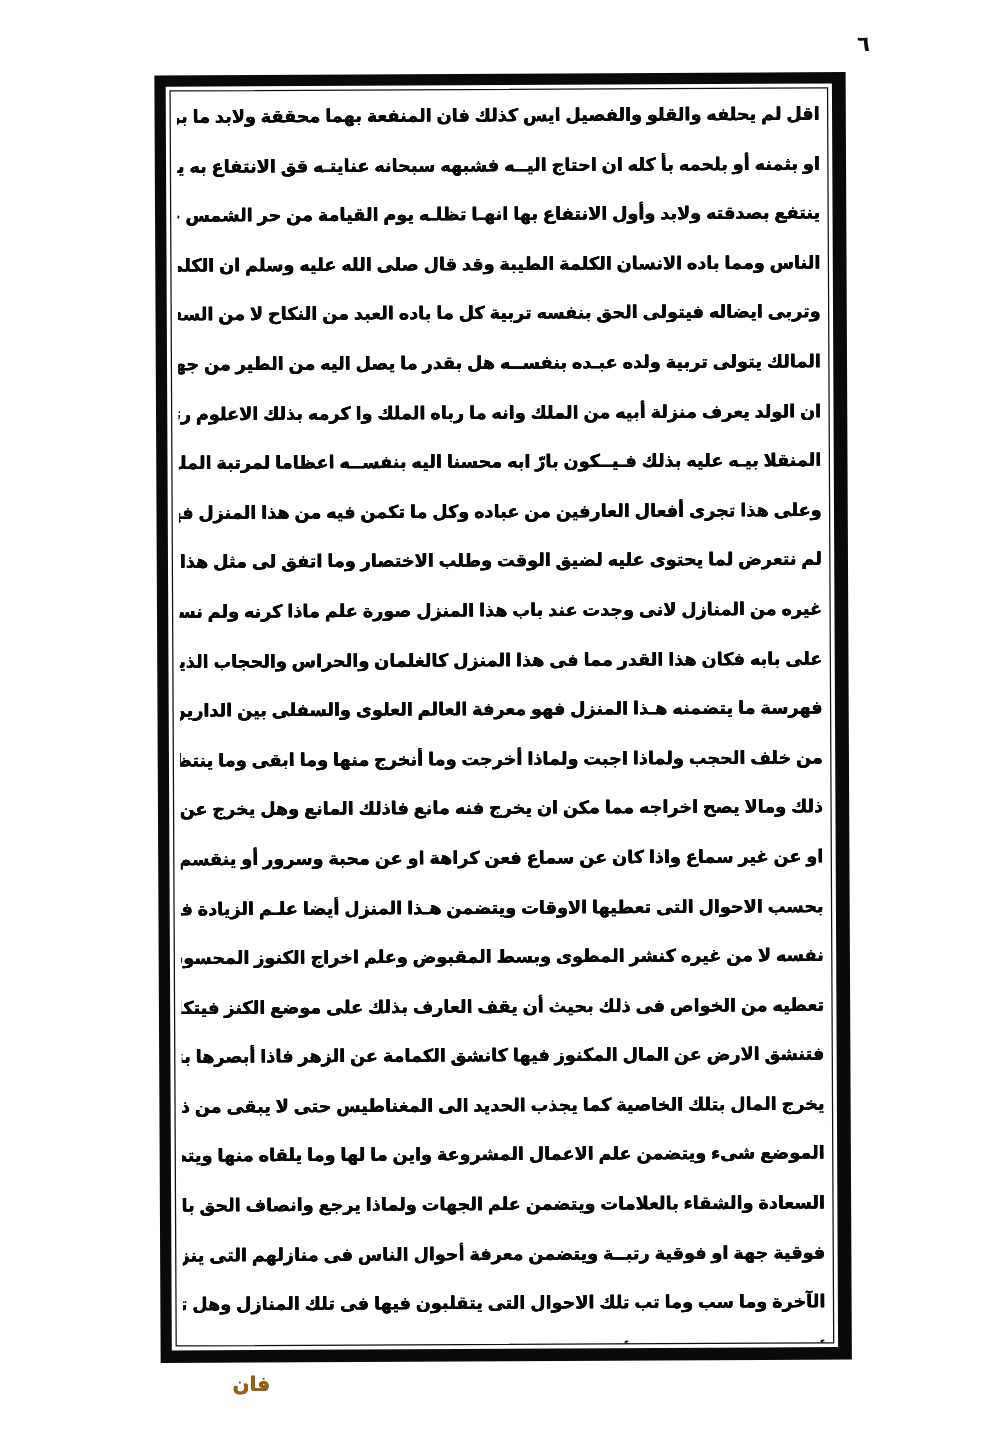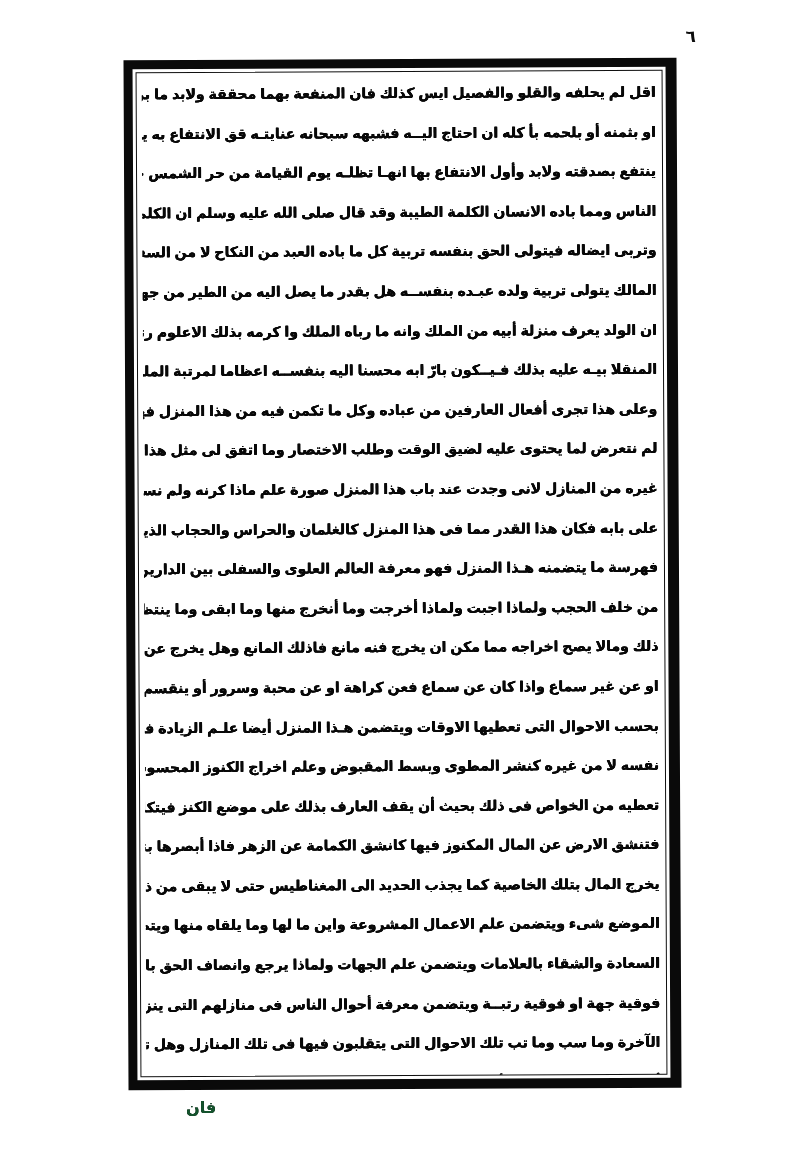--- a/index.html
+++ b/index.html
@@ -108,21 +108,21 @@
 
   
   #catchword {
     position: absolute;
     left: 186px;
     top: 1100px;
     direction: rtl;
     font-family: "DejaVu Sans", sans-serif;
     font-size: 16px;
     font-weight: 700;
-    color: #14532d;
+    color: #a16207;
     line-height: 1;
     text-shadow: 0 0 0.4px #000;
   }
 </style>
 </head>
 <body>
 
 <div id="page-sheet">
 
   <div id="folio-number">٦</div>

